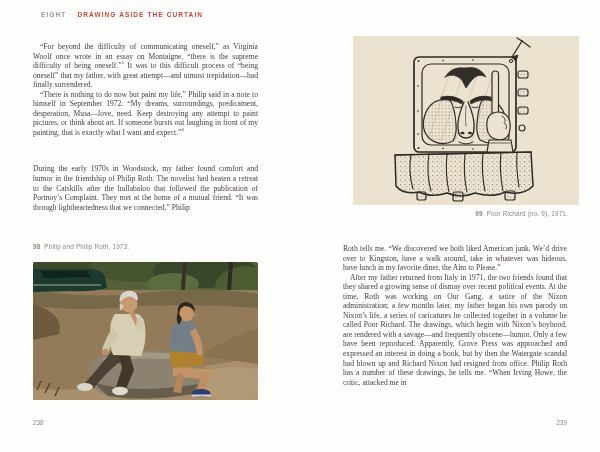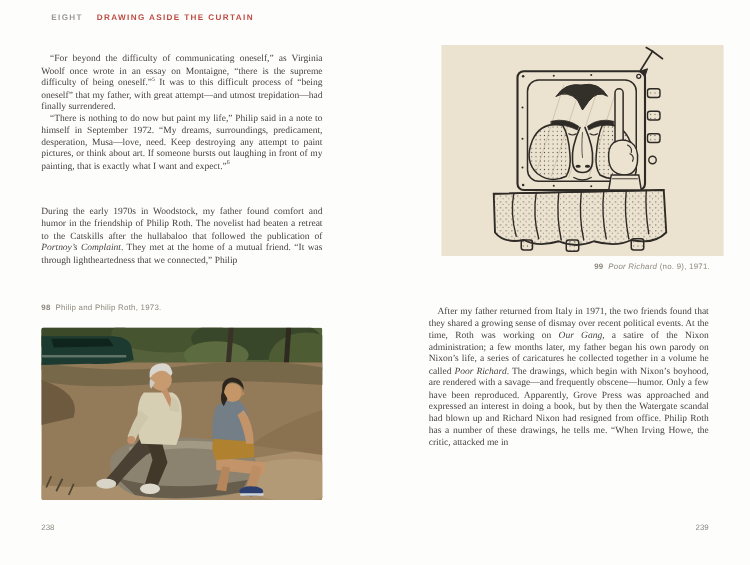--- a/index.html
+++ b/index.html
@@ -19,21 +19,21 @@
   .body-text{
     position:absolute;font-size:7.6px;line-height:9.55px;color:#443f39;
     text-align:justify;
   }
   .left-text{left:33px;top:42px;width:225px;}
   .right-text{left:343px;top:244px;width:224px;}
   .para{margin:0;}
   .indent{text-indent:7px;}
   .section-gap{margin-top:27px;}
   sup{font-size:0.62em;vertical-align:super;line-height:0;}
-  .seg-i{font-style:italic;}
+  .seg-i{}
   .seg-b{font-weight:bold;}
   
   .caption{
     position:absolute;font-family:"Liberation Sans",sans-serif;
     font-size:6.3px;color:#8d887c;letter-spacing:0.2px;white-space:pre;
   }
   .caption-left{left:33px;top:243px;}
   .caption-right{left:343px;top:210px;width:225px;text-align:right;}
   .pagenum{
     position:absolute;top:419px;font-family:"Liberation Sans",sans-serif;
@@ -214,18 +214,19 @@
         <path d="M149,80 q4,2 3,6 M151,87 q4,2 2,6" fill="none" stroke-width="0.9"></path>
         <path d="M136,104 L158,104 L160,116 L134,116 Z" stroke-width="1.2"></path>
         <path d="M137,107 L157,107" fill="none" stroke-width="0.7"></path>
       </g>
     </svg>
   </figure>
 
   <div class="caption caption-right"><span class="seg-b">99</span><span>  </span><span class="seg-i">Poor Richard</span><span> (no. 9), 1971.</span></div>
 
   <section class="body-text right-text">
+    <p class="para"><span>Roth tells me. “We discovered we both liked American junk. We’d drive over to Kingston, have a walk around, take in whatever was hideous, have lunch in my favorite diner, the Aim to Please.”</span></p>
     <p class="para indent"><span>After my father returned from Italy in 1971, the two friends found that they shared a growing sense of dismay over recent political events. At the time, Roth was working on </span><span class="seg-i">Our Gang</span><span>, a satire of the Nixon administration; a few months later, my father began his own parody on Nixon’s life, a series of caricatures he collected together in a volume he called </span><span class="seg-i">Poor Richard</span><span>. The drawings, which begin with Nixon’s boyhood, are rendered with a savage—and frequently obscene—humor. Only a few have been reproduced. Apparently, Grove Press was approached and expressed an interest in doing a book, but by then the Watergate scandal had blown up and Richard Nixon had resigned from office. Philip Roth has a number of these drawings, he tells me. “When Irving Howe, the critic, attacked me in</span></p>
   </section>
 
   <div class="pagenum pagenum-right">239</div>
 
 </div>
 
 </body></html>

